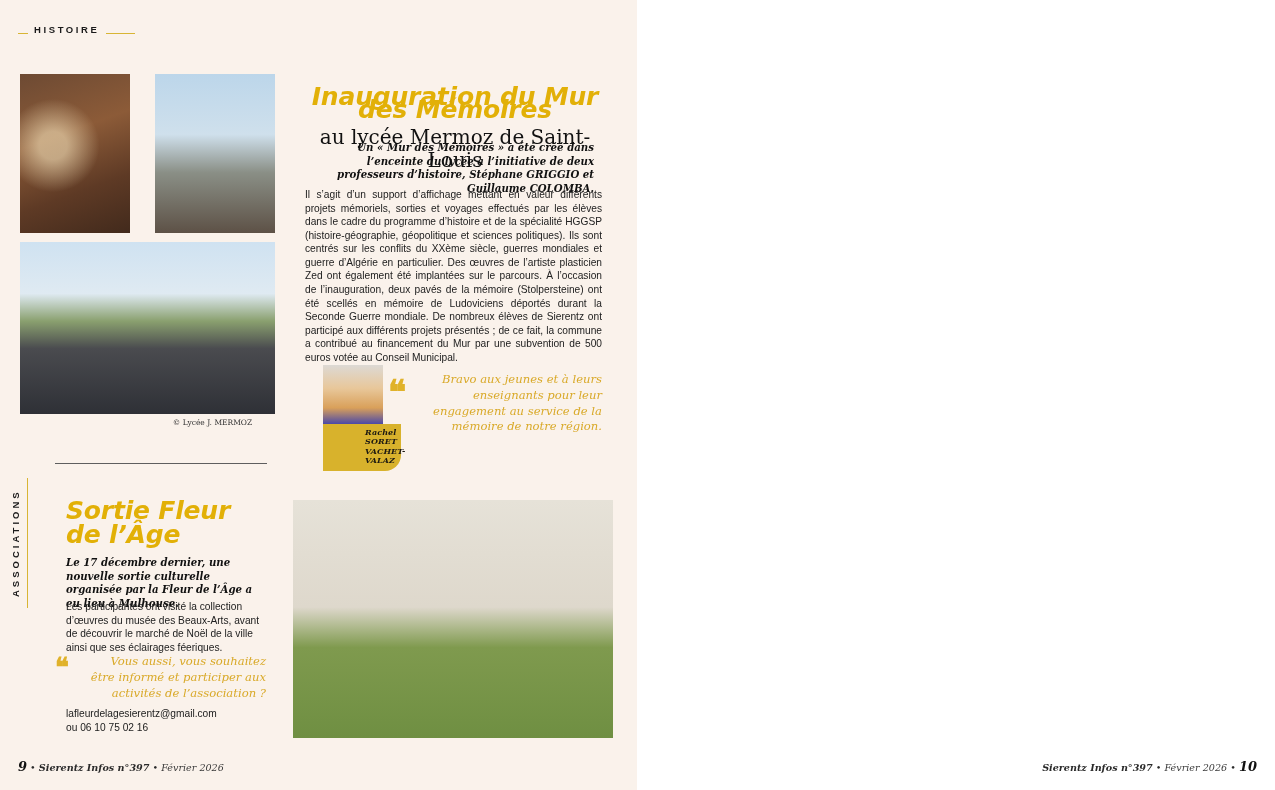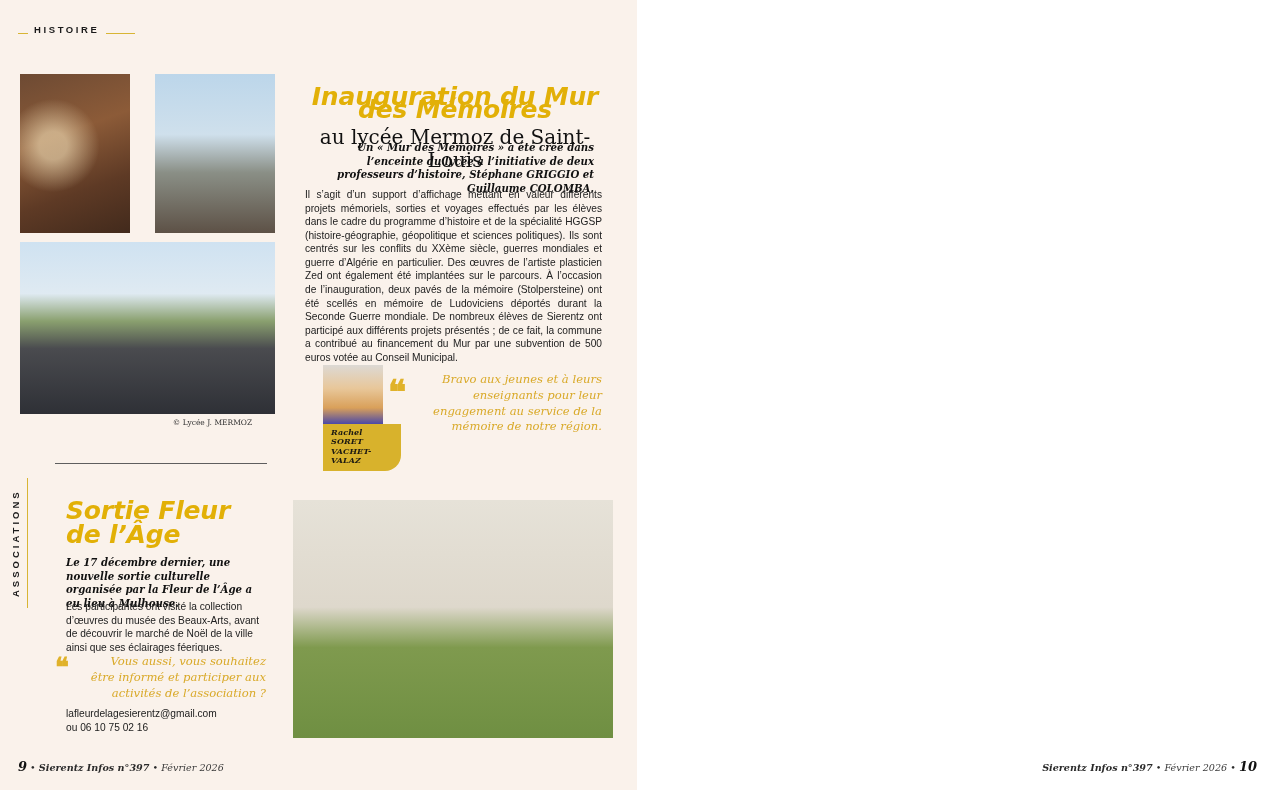--- a/index.html
+++ b/index.html
@@ -82,21 +82,21 @@
 
   
   .badge {
     position: absolute; padding: 4px 12px 5px 8px;
     border-bottom-right-radius: 16px;
     line-height: 1.18;
   }
   .badge-gold { background: #d8b22c; color: #1d1a12; }
   .badge .bn {
     font-family: "DejaVu Serif", serif; font-weight: 700; font-style: italic;
-    font-size: 8px; letter-spacing: .1px; display: block;
+    font-size: 8px; letter-spacing: .1px; display: block; margin-left: 34px;
   }
 
   .quote-mark {
     position: absolute;
     font-family: "DejaVu Serif", serif;
     font-size: 34px; font-weight: 700; line-height: .6;
     letter-spacing: -2px;
   }
   .qm-gold { color: #e0b22a; }
 

